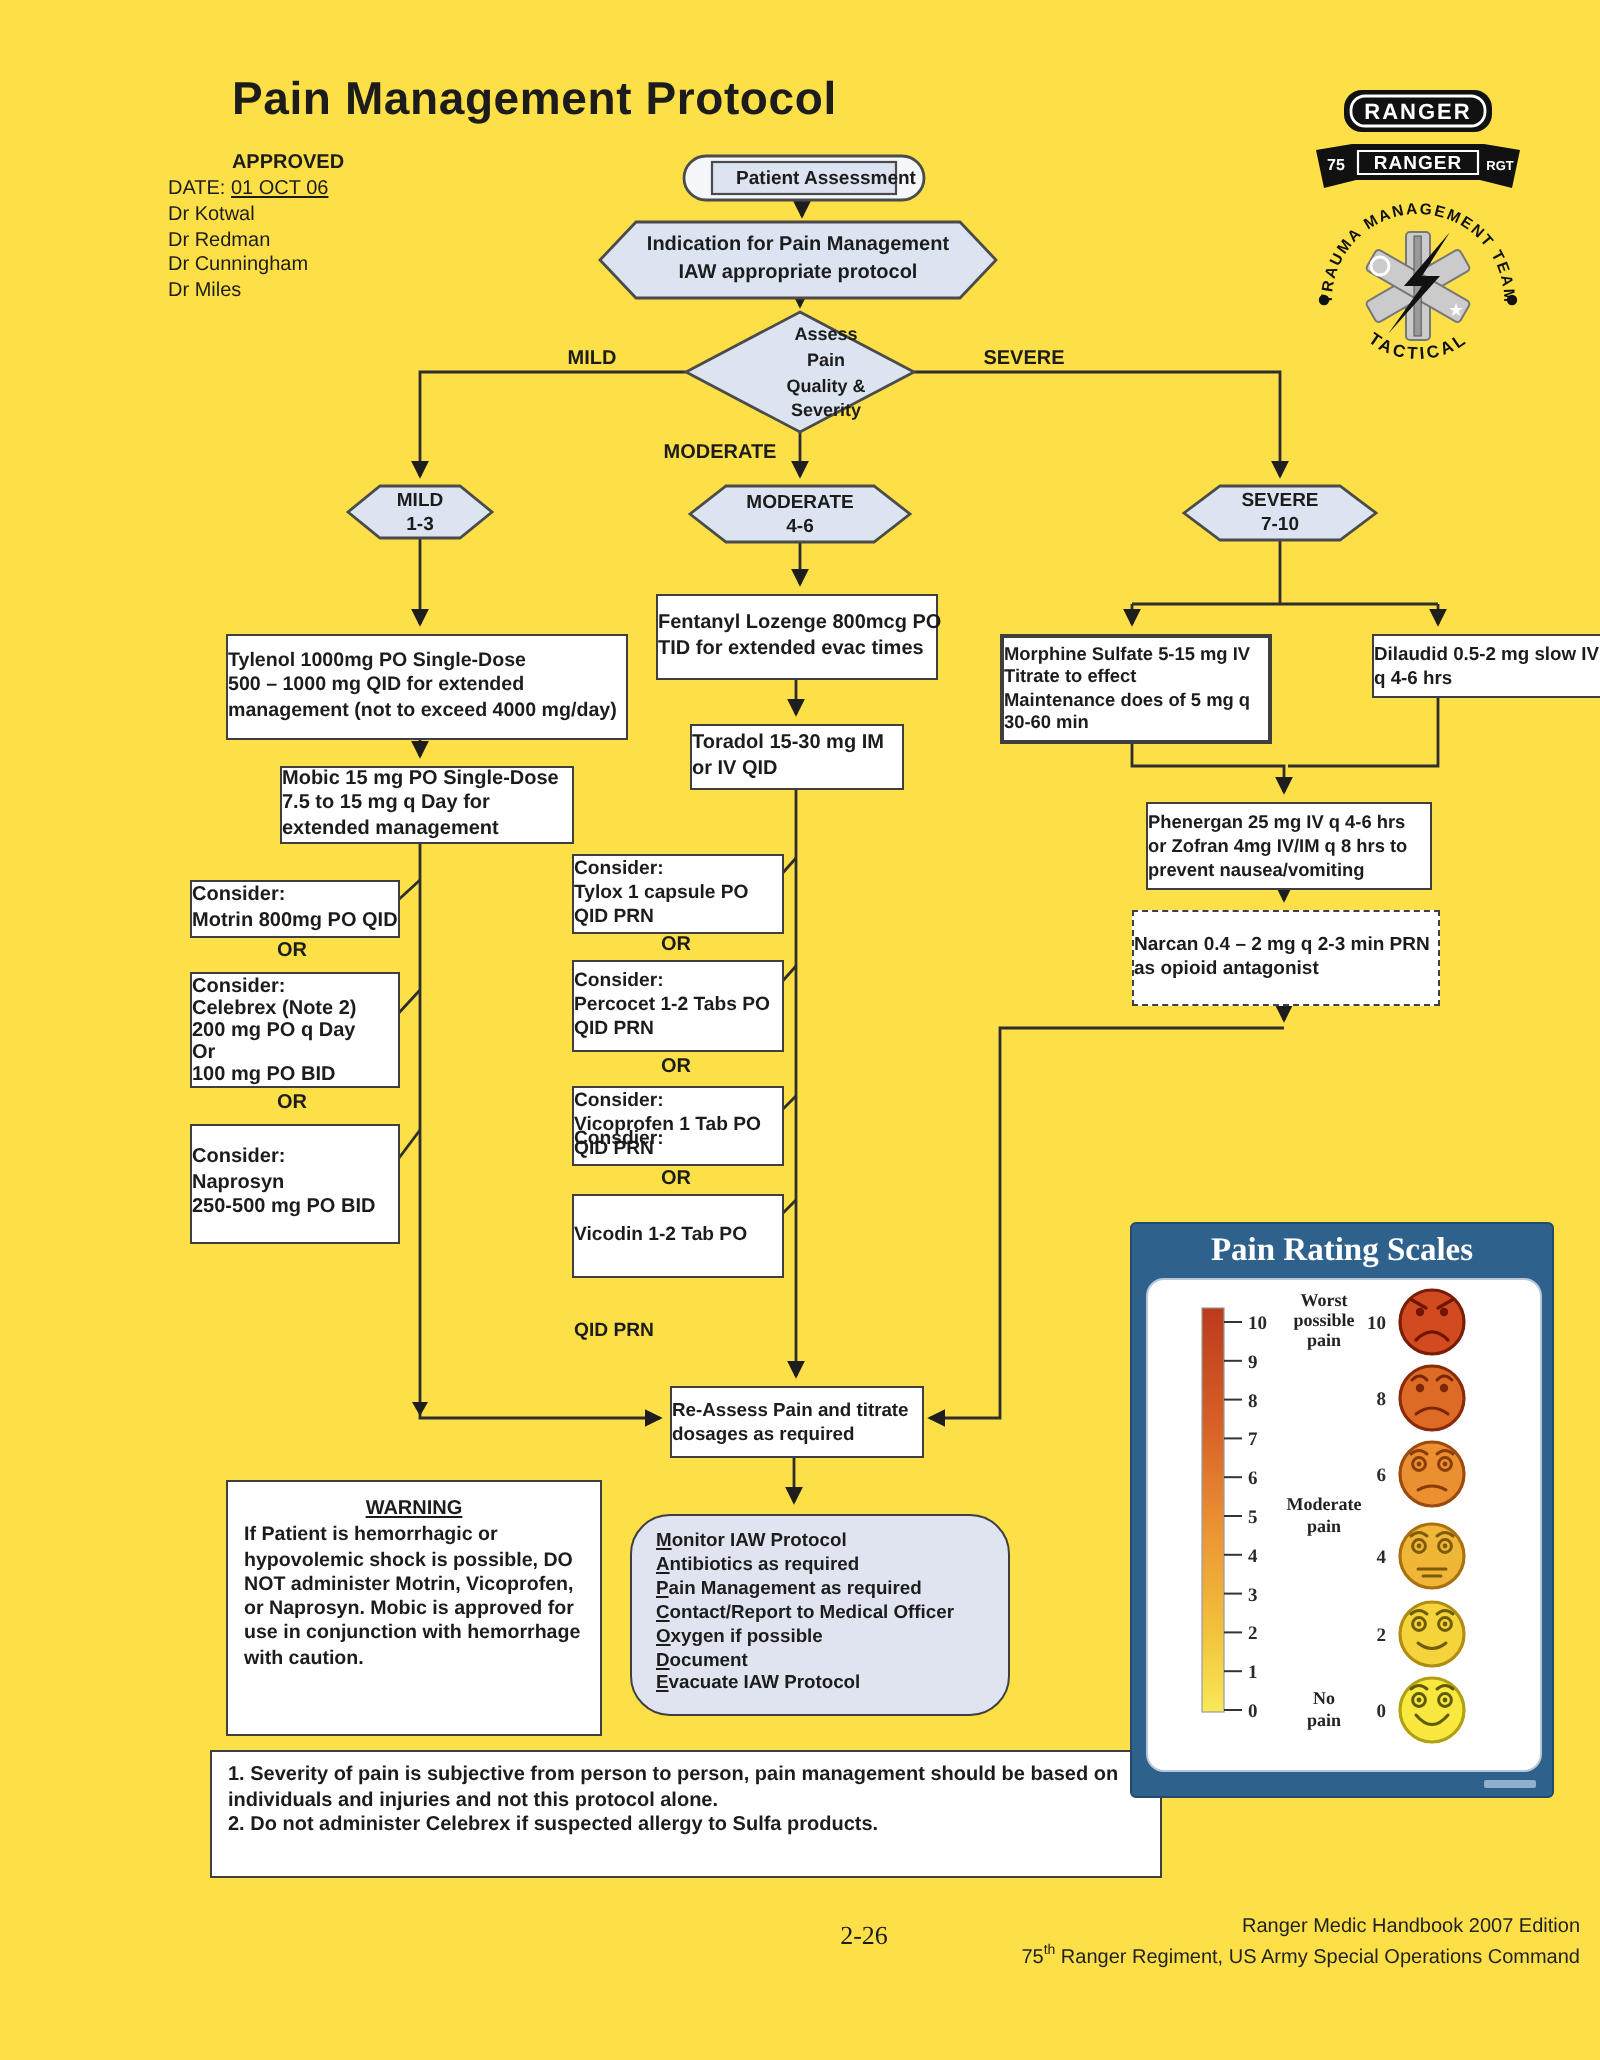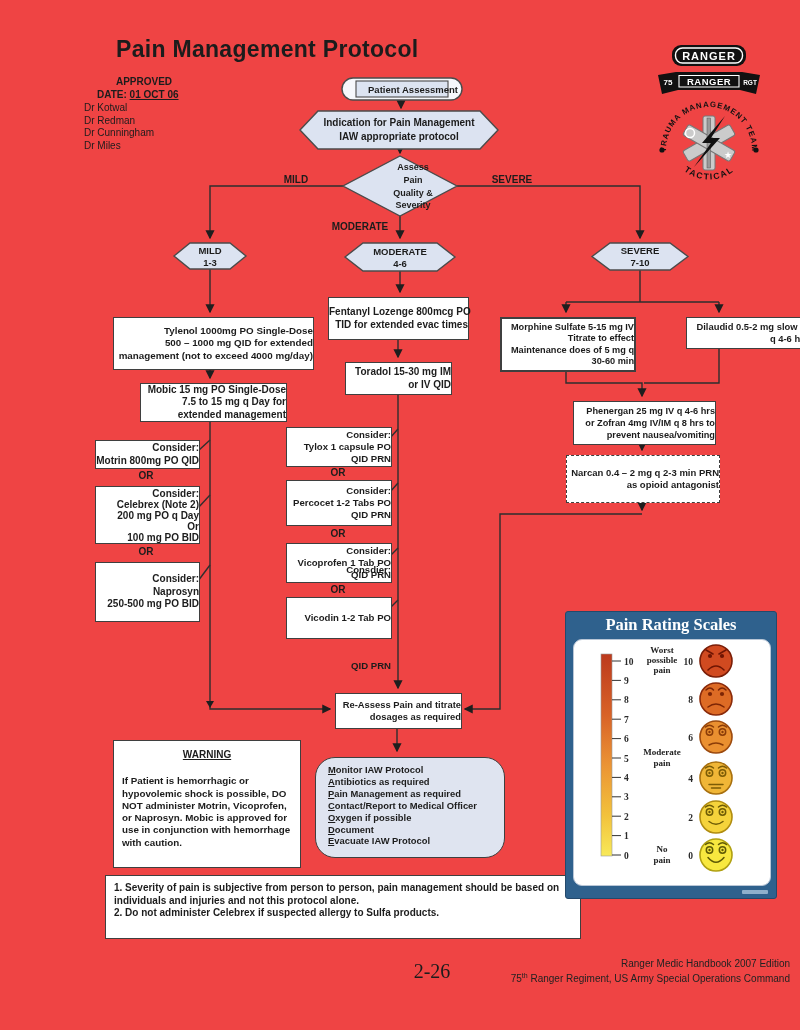--- a/index.html
+++ b/index.html
@@ -1,49 +1,49 @@
 <!DOCTYPE html>
 <html><head>
 <meta charset="utf-8">
 <style>
   html,body{margin:0;padding:0;background:#fff;}
   body{font-family:"Liberation Sans", sans-serif;color:#1c1c1c;}
-  .page{position:relative;width:800px;height:1030px;background:#ef4444;overflow:hidden;}
+  .page{position:relative;width:800px;height:1030px;background:#fde047;overflow:hidden;}
   .abs{position:absolute;}
   svg{display:block;}
   .conn{position:absolute;left:0;top:0;z-index:1;}
   .box{position:absolute;z-index:2;border:1.3px solid #3f3f3f;background:#fff;display:flex;
-       flex-direction:column;justify-content:center;text-align:right;font-weight:bold;
+       flex-direction:column;justify-content:center;text-align:left;font-weight:bold;
        font-size:10px;line-height:12.5px;}
   .box div{white-space:nowrap;}
   .shape-label{position:absolute;z-index:2;display:flex;flex-direction:column;justify-content:center;
        text-align:center;font-weight:bold;}
   .shape-label div{white-space:nowrap;}
   .or{position:absolute;z-index:2;font-weight:bold;font-size:10px;text-align:center;}
   .branch{position:absolute;z-index:2;font-weight:bold;font-size:10px;text-align:center;}
   .title{position:absolute;font-size:23px;font-weight:bold;letter-spacing:.3px;}
   .approval{position:absolute;font-size:10px;line-height:12.5px;}
   .approval .h{font-weight:bold;text-align:center;width:120px;}
-  .approval .d{font-weight:bold;margin-left:13px;}
+  .approval .d{font-weight:normal;}
   .approval .d u{text-decoration:underline;}
   .approval .names{margin-left:0;margin-top:1px;}
   .monitor{position:absolute;z-index:2;background:#dfe4f0;border:1.4px solid #3f3f3f;border-radius:20px;
        font-weight:bold;font-size:9.4px;line-height:11.9px;padding:6px 4px 0 12px;text-align:left;}
   .monitor div::first-letter{text-decoration:underline;}
   .warning{position:absolute;z-index:2;border:1.3px solid #3f3f3f;background:#fff;padding:8px 8px 0 8px;
        font-size:9.8px;line-height:12.3px;font-weight:bold;text-align:left;}
-  .warning .wt{text-align:center;text-decoration:underline;margin-bottom:14px;font-size:10px;}
+  .warning .wt{text-align:center;text-decoration:underline;margin-bottom:1px;font-size:10px;}
   .notes{position:absolute;z-index:2;border:1.3px solid #3f3f3f;background:#fff;padding:6px 8px;
        font-size:10px;line-height:12.6px;font-weight:600;text-align:left;}
   .painpanel{position:absolute;z-index:2;border-radius:3px;border:1px solid #24496b;}
   .painpanel .ptitle{position:absolute;top:3px;left:0;width:100%;text-align:center;color:#fff;
        font-family:"Liberation Serif",serif;font-weight:bold;font-size:16.5px;}
   .painpanel .inner{position:absolute;left:7px;top:27px;width:196px;height:245px;background:#fff;
        border-radius:9px;border:1px solid #b9c6d6;}
-  .footer-page{position:absolute;font-family:"Liberation Serif",serif;font-size:20px;text-align:center;}
+  .footer-page{position:absolute;font-family:"Liberation Serif",serif;font-size:13px;text-align:center;}
   .footer-right{position:absolute;font-size:10px;line-height:12px;text-align:right;color:#222;}
   sup{font-size:7px;}
 </style>
 </head>
 <body>
 
 <div class="page">
 
   <div class="title" style="left:116px;top:36px;">Pain Management Protocol</div>
 

